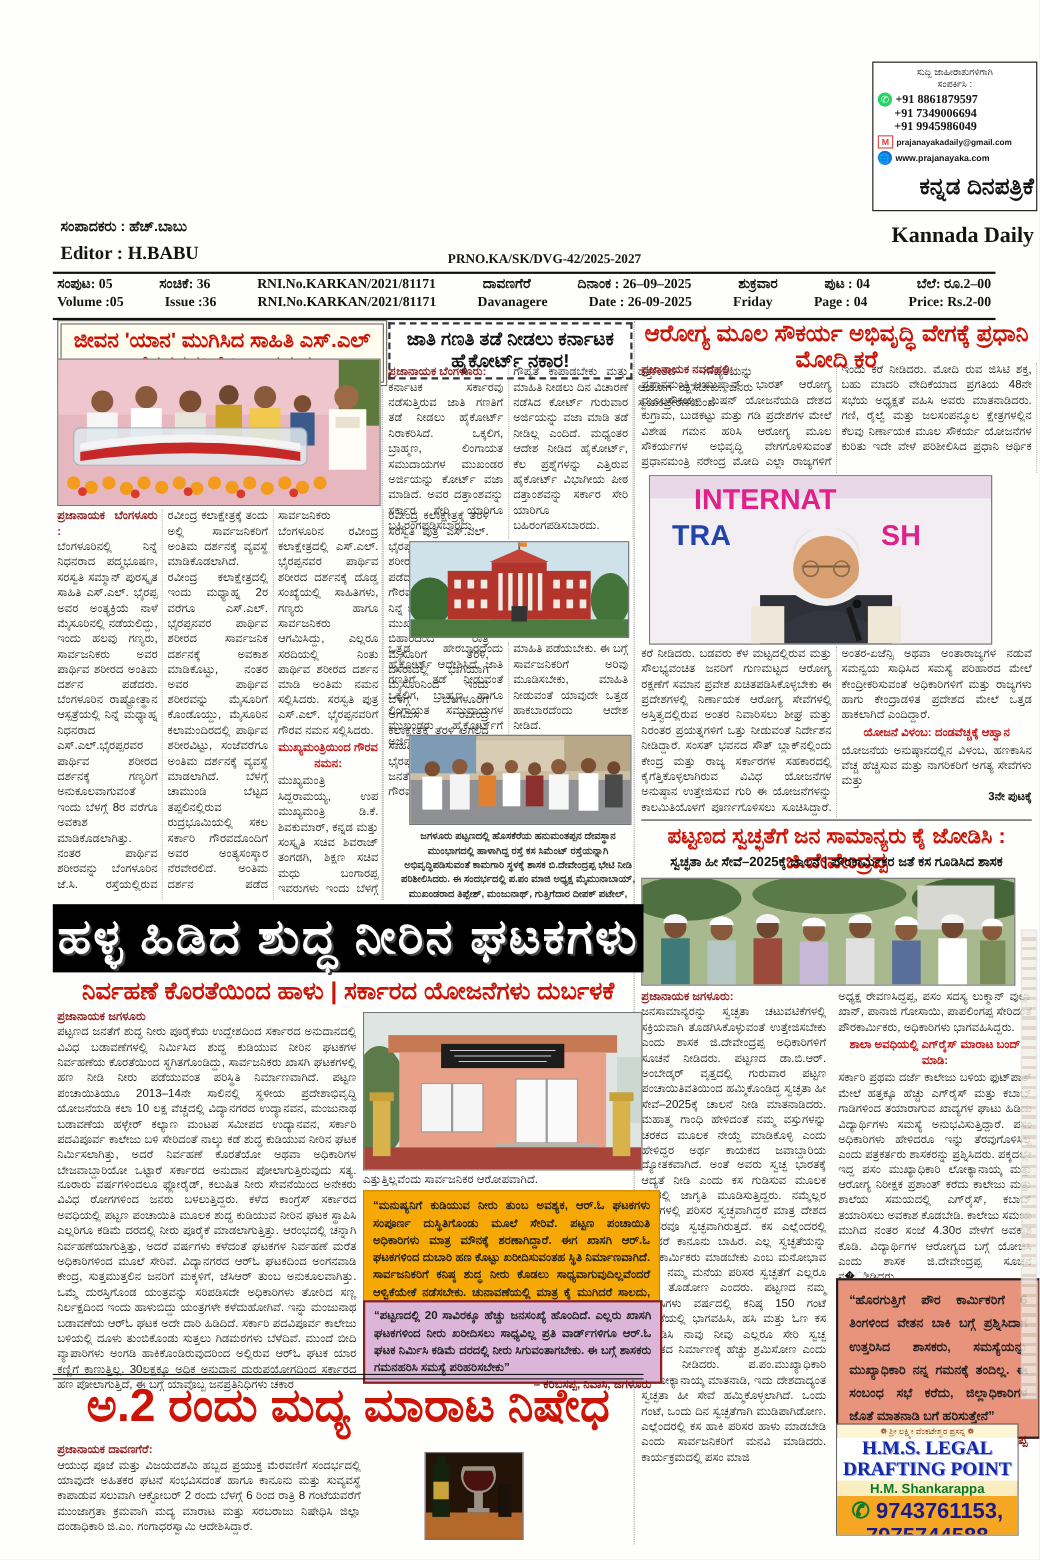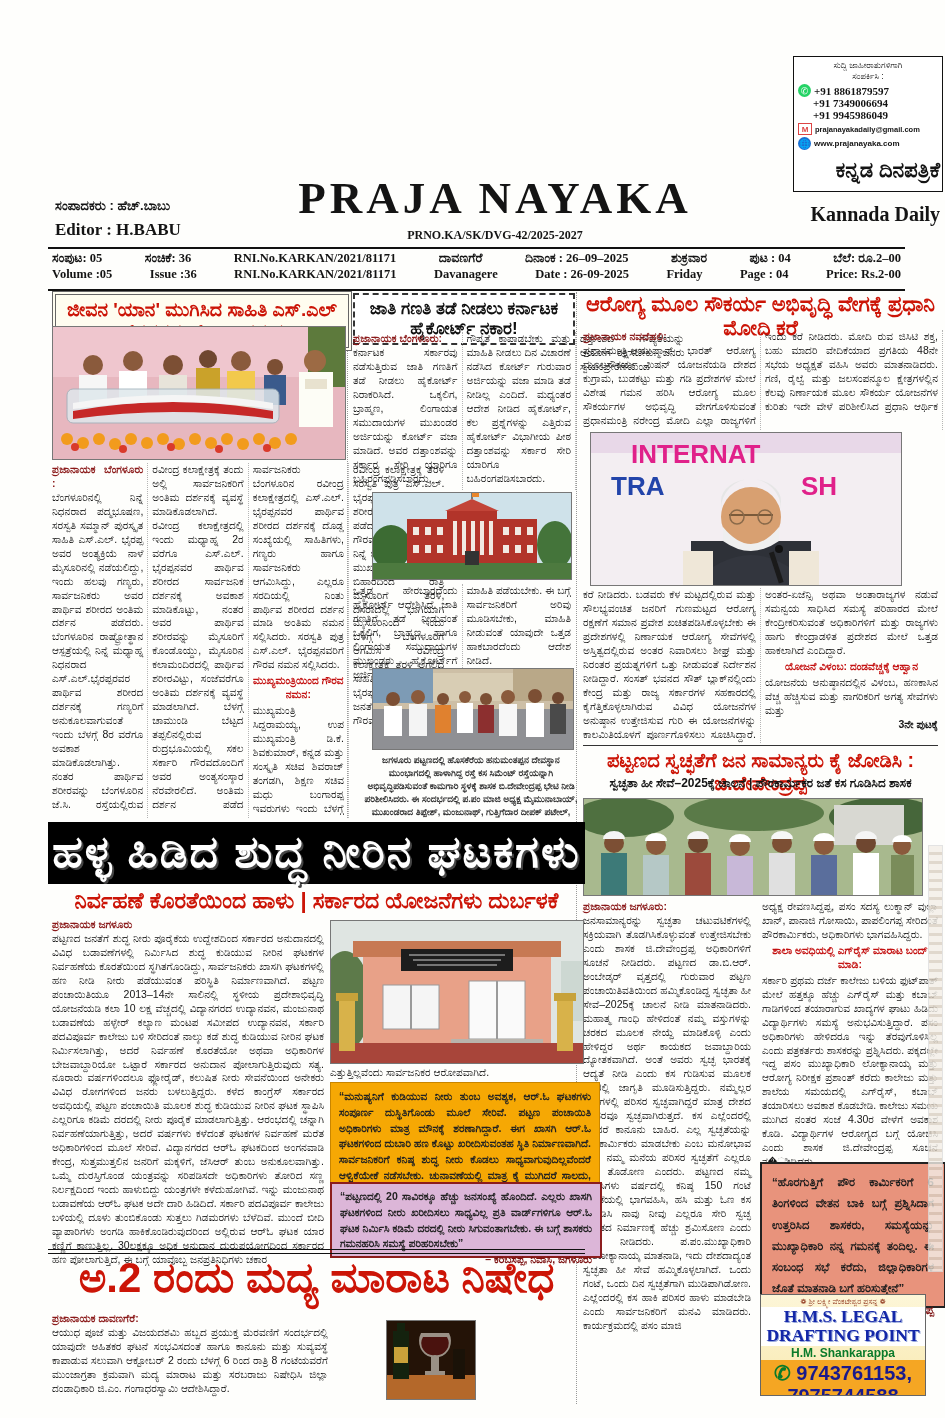--- a/index.html
+++ b/index.html
@@ -84,21 +84,20 @@
         <span style="font-size:8px;font-weight:bold;">www.prajanayaka.com</span>
       </div>
   </div>
 
 
   <div class="abs" style="left:750px;top:158px;width:190px;text-align:right;font-weight:bold;font-size:21px;">ಕನ್ನಡ ದಿನಪತ್ರಿಕೆ</div>
 
   <div class="abs" style="left:55px;top:198px;font-weight:bold;font-size:13px;">ಸಂಪಾದಕರು : ಹೆಚ್.ಬಾಬು</div>
   <div class="abs serif" style="left:55px;top:220px;font-weight:bold;font-size:17px;">Editor : H.BABU</div>
 
-  <div class="abs serif" style="left:215px;top:172px;width:560px;text-align:center;font-weight:bold;font-size:45px;letter-spacing:4px;">PRAJA NAYAKA</div>
   <div class="abs serif" style="left:215px;top:228px;width:560px;text-align:center;font-weight:bold;font-size:12px;">PRNO.KA/SK/DVG-42/2025-2027</div>
   <div class="abs serif" style="left:745px;top:203px;width:195px;text-align:right;font-weight:bold;font-size:20px;">Kannada Daily</div>
 
   <div class="abs infobar" style="left:48px;top:247px;width:849px;height:36px;">
     <div class="row">
       <span>ಸಂಪುಟ: 05</span>
       <span>ಸಂಚಿಕೆ: 36</span>
       <span>RNI.No.KARKAN/2021/81171</span>
       <span>ದಾವಣಗೆರೆ</span>
       <span>ದಿನಾಂಕ : 26–09–2025</span>

